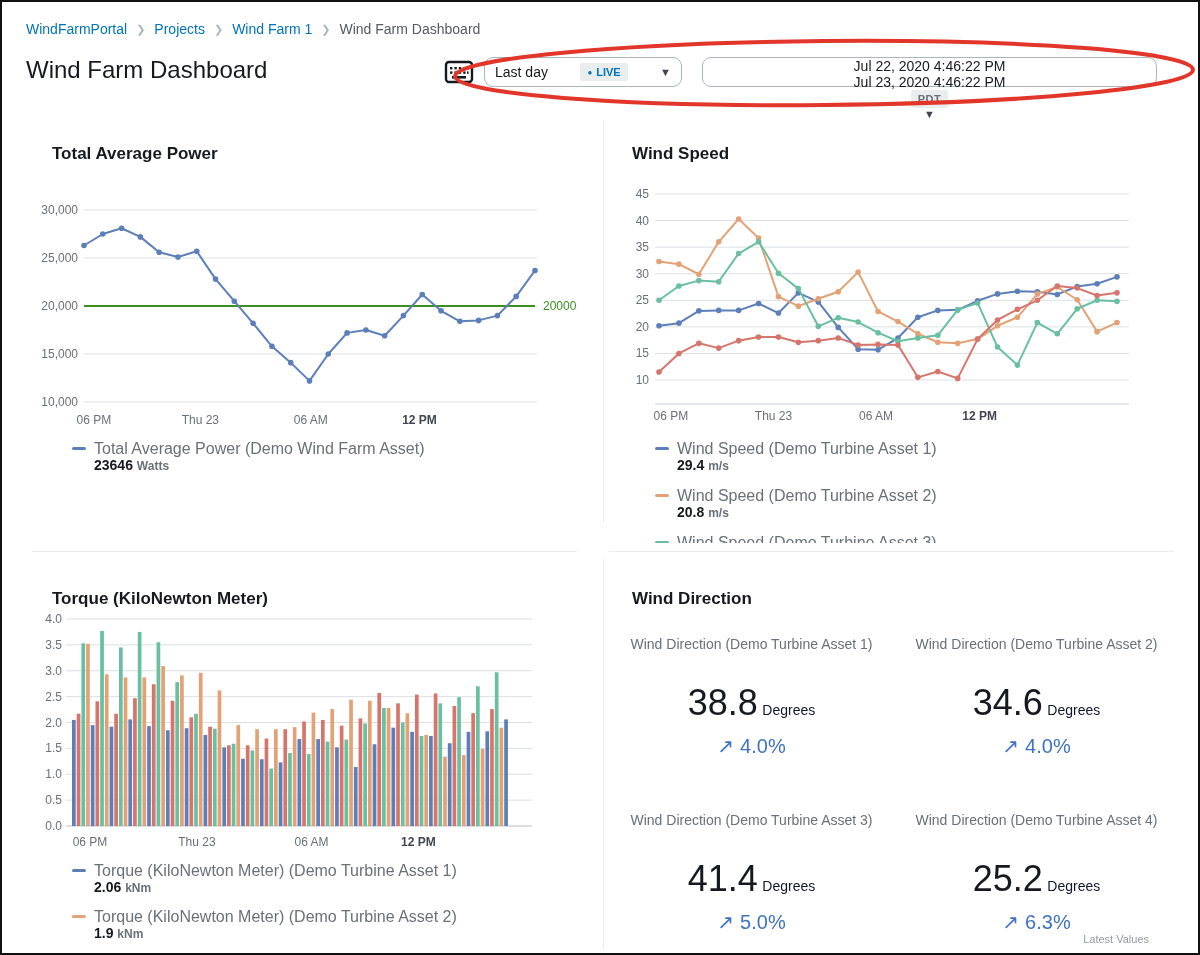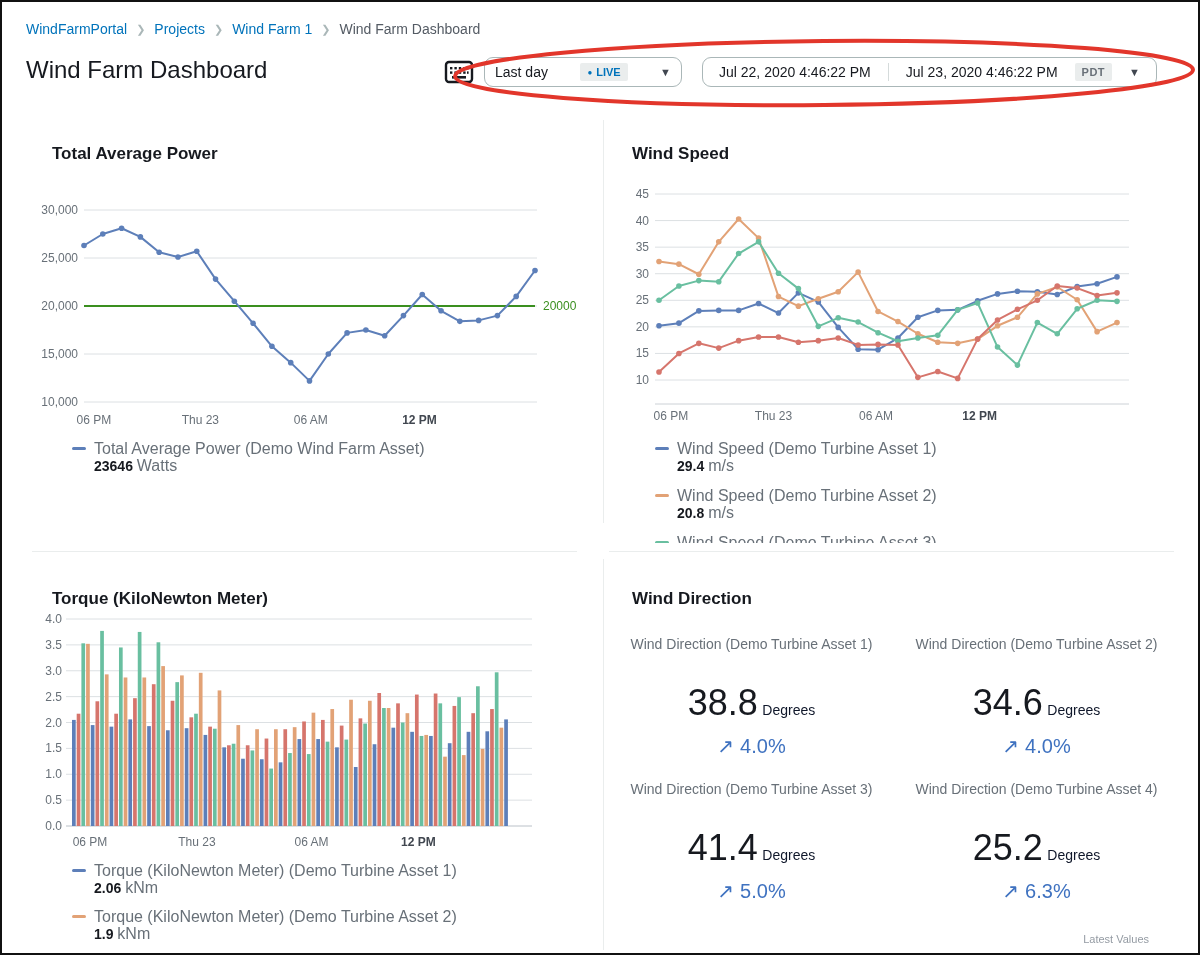--- a/index.html
+++ b/index.html
@@ -19,21 +19,21 @@
   .controls { position:absolute; top:55px; left:442px; height:30px; display:flex; align-items:center; }
   .kbd-btn { background:#fff; border:none; padding:0; margin-right:10px; cursor:pointer; height:26px; }
   .ctl-box { background:#fff; border:1px solid #aab7b8; border-radius:9px; height:30px;
              display:flex; align-items:center; font-size:14px; color:#16191f; cursor:pointer; }
   .range-select { width:198px; padding:0 10px; margin-right:20px; justify-content:space-between; }
   .badge { background:#eaeded; border-radius:2px; font-size:11px; font-weight:bold; padding:3px 7px; white-space:nowrap; }
   .live-badge { color:#0073bb; }
   .live-badge .dot { font-size:8px; margin-right:4px; vertical-align:1px; }
   .tz-badge { color:#687078; letter-spacing:0.5px; }
   .caret { color:#414750; font-size:11px; }
-  .date-range { width:455px; padding:0 16px; justify-content:space-between; }
+  .date-range { width:455px; padding:0 16px; justify-content:space-between;flex-direction:column; }
   .vbar { width:1px; height:18px; background:#d5dbdb; }
 
   
   .annotation { position:absolute; top:32px; left:438px; pointer-events:none; z-index:30; }
 
   
   .divider { position:absolute; background:#eaeded; }
   .div-v1 { left:601px; top:118px; width:1px; height:403px; }
   .div-v2 { left:601px; top:557px; width:1px; height:391px; }
   .div-h1 { left:30px;  top:549px; width:545px; height:1px; }
@@ -54,25 +54,25 @@
 
   
   .legend { position:absolute; left:46px; z-index:5; }
   .p1 .legend, .p2 .legend { top:326px; }
   .p3 .legend { top:303px; }
   .legend-item { display:flex; margin-bottom:12px; }
   .p3 .legend-item { margin-bottom:11px; }
   .swatch { width:14px; height:3px; border-radius:2px; margin:7px 8px 0 0; flex:none; }
   .lg-label { font-size:16px; color:#687078; line-height:17px; }
   .lg-value { font-size:14px; color:#16191f; font-weight:bold; line-height:17px; }
-  .lg-value .unit { font-size:16px; color:#687078; font-weight:normal; }
+  .lg-value .unit { font-size:12px; color:#687078; font-weight:bold; }
 
   
   .kpi-grid { position:absolute; top:75px; left:0; width:100%; display:grid;
-              grid-template-columns:1fr 1fr; row-gap:21px; justify-items:center; }
+              grid-template-columns:1fr 1fr; row-gap:52px; justify-items:center; }
   .kpi { width:260px; text-align:center; }
   .kpi-label { font-size:14px; color:#687078; line-height:20px; min-height:40px; }
   .kpi-value { margin-top:8px; }
   .kpi-value .big { font-size:36px; color:#16191f; }
   .kpi-unit { font-size:14px; color:#0f172a; }
   .kpi-trend { margin-top:10px; font-size:20px; color:#3f72c0; }
   .kpi-trend .arrow { margin-right:6px; }
   .latest { position:absolute; right:30px; bottom:10px; font-size:11px; color:#949ba3; }
 </style>
 </head>

